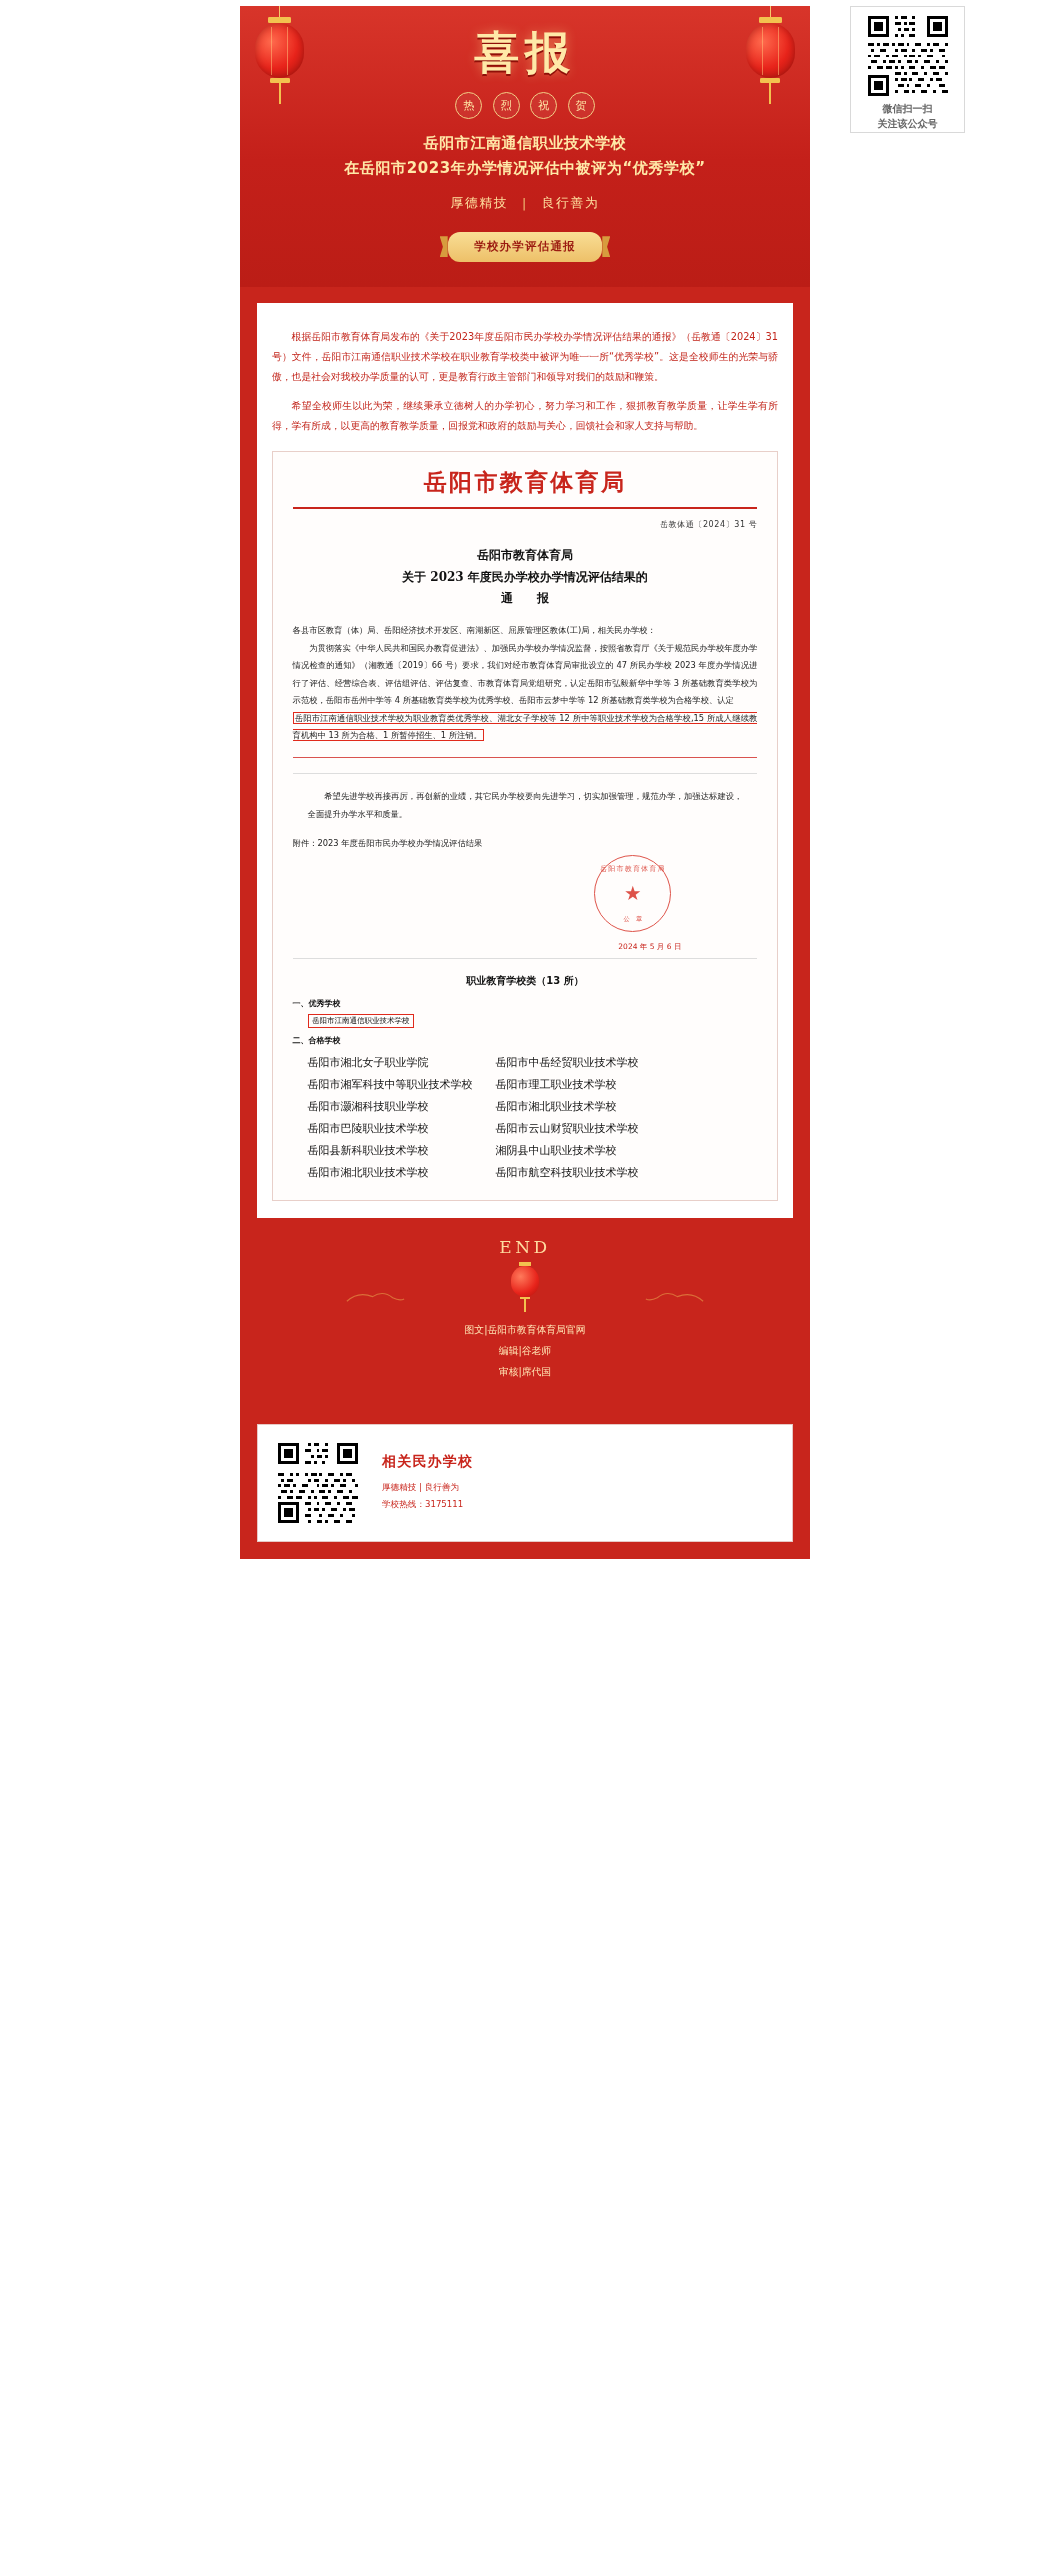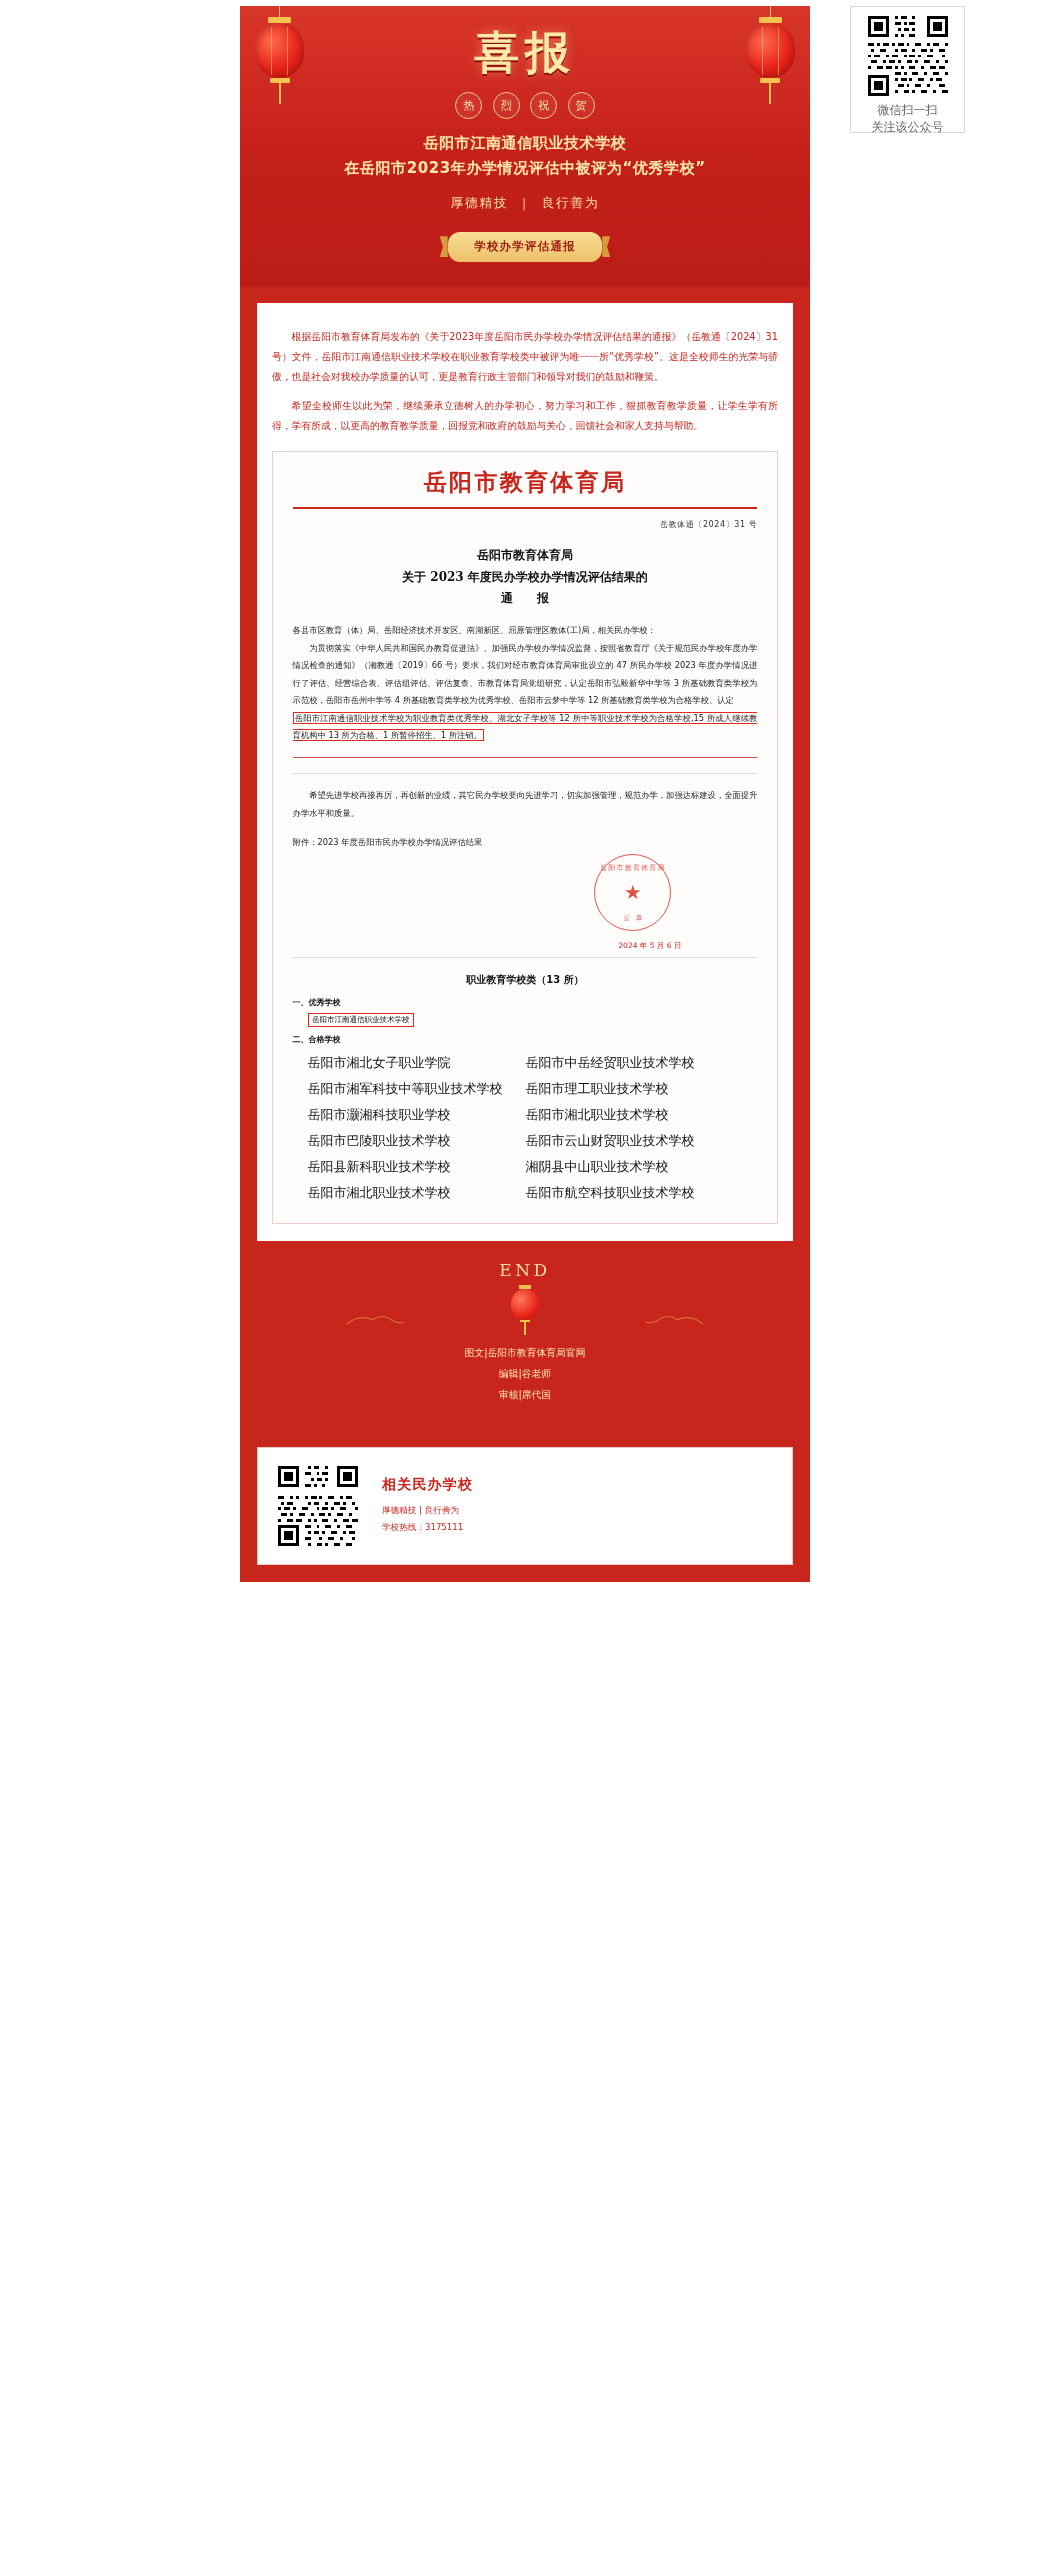--- a/index.html
+++ b/index.html
@@ -4,21 +4,21 @@
 <style>
   html,body{margin:0;padding:0;background:#ffffff;}
   body{font-family:"DejaVu Sans","Liberation Sans",sans-serif;}
   #page{position:relative;width:1049px;height:2576px;background:#ffffff;overflow:hidden;}
 
   
   .qr-panel{position:absolute;left:850px;top:5.8px;width:115px;height:127px;background:#ffffff;
             border:0.6px solid #d9d9d9;display:flex;flex-direction:column;align-items:center;
             justify-content:flex-start;padding-top:5.8px;box-sizing:border-box;}
   .qr-box{width:86px;height:86px;}
-  .qr-cap{font-size:12px;color:#666;line-height:1.45;text-align:center;margin-top:3.5px;}
+  .qr-cap{font-size:10px;color:#666;line-height:1.45;text-align:center;margin-top:3.5px;font-weight:bold;}
 
   
   .article{position:absolute;left:240px;top:5.8px;width:570px;background:#c8251c;}
 
   .hero{position:relative;background:linear-gradient(180deg,#d8352a 0%,#c4201a 55%,#bb1d16 100%);
         padding:12.7px 0 25px 0;text-align:center;overflow:hidden;}
   .lantern{position:absolute;top:-3.5px;width:68px;}
   .lantern.l{left:5.8px;}
   .lantern.r{right:5.8px;}
   .lant-string{width:1.2px;height:15px;background:#f6c96b;margin:0 auto;}
@@ -66,21 +66,21 @@
   .doc-no{text-align:right;font-size:8px;color:#333;margin-bottom:15px;letter-spacing:0.6px;}
   .doc-title{text-align:center;font-family:"DejaVu Serif","Liberation Serif",serif;font-size:12px;
              font-weight:bold;color:#111;line-height:1.8;}
   .doc-body{margin-top:12.7px;font-size:8.3px;line-height:2.1;color:#222;text-align:justify;}
   .doc-body p{margin:0;text-indent:2em;}
   .doc-body p.noind{text-indent:0;}
   .hl{border:0.9px solid #e02a1c;padding:0 1.2px;}
   .doc-rule-thin{height:0.6px;background:#d9534f;margin:12.7px 0 0 0;}
   .doc-rule-sep{height:0.6px;background:#ddd;margin:15px 0 14px 0;}
   .doc-tail{font-size:8.3px;line-height:2.1;color:#222;text-align:justify;}
-  .doc-tail p{margin:0;text-indent:2em;}
+  .doc-tail p{margin:15px;text-indent:2em;}
   .attach{margin-top:15px;font-size:8.3px;color:#222;}
 
   .seal-wrap{position:relative;height:86px;margin-top:5.8px;}
   .seal{position:absolute;right:86px;top:0;width:75px;height:75px;border:1.7px solid #d8352a;
         border-radius:50%;opacity:.85;}
   .seal-star{position:absolute;left:50%;top:50%;transform:translate(-50%,-50%);color:#d8352a;
         font-size:19.6px;}
   .seal-top{position:absolute;left:50%;top:8px;transform:translateX(-50%);color:#d8352a;font-size:7px;
         letter-spacing:1.2px;white-space:nowrap;}
   .seal-bottom{position:absolute;left:50%;bottom:7px;transform:translateX(-50%);color:#d8352a;
@@ -88,21 +88,21 @@
   .seal-date{position:absolute;right:76px;top:87px;font-size:7.5px;color:#c8251c;}
 
   
   .list-block{margin-top:17px;border-top:0.6px solid #ddd;padding-top:15px;}
   .list-title{text-align:center;font-size:10px;font-weight:bold;color:#111;margin-bottom:10.4px;}
   .list-sec{font-size:8px;font-weight:bold;color:#111;margin:7px 0 4.6px 0;}
   .list-hl{display:inline-block;border:0.9px solid #e02a1c;padding:1.2px 3.5px;font-size:7.5px;color:#111;
            margin-left:15px;}
   .cols{display:flex;gap:23px;margin-left:15px;margin-top:3.5px;}
   .cols ul{list-style:none;margin:0;padding:0;}
-  .cols li{font-size:13px;color:#111;line-height:2.0;white-space:nowrap;}
+  .cols li{font-size:11px;color:#111;line-height:2.0;white-space:nowrap;font-family:Liberation Serif, serif;}
 
   
   .endzone{text-align:center;padding:19.6px 0 4.6px 0;}
   .end-text{font-family:"DejaVu Serif","Liberation Serif",serif;color:#ffdca0;font-size:17px;
             letter-spacing:3.5px;}
   .end-deco{position:relative;height:63px;}
   .mini-lantern{position:absolute;left:50%;transform:translateX(-50%);top:4.6px;}
   .ml-top{width:12.7px;height:3.5px;background:#f3c24f;margin:0 auto;}
   .ml-body{width:28px;height:31px;border-radius:50%/46%;margin:0 auto;
            background:radial-gradient(circle at 34% 34%,#ff7a5b 0%,#e8241b 60%,#ad120c 100%);}

